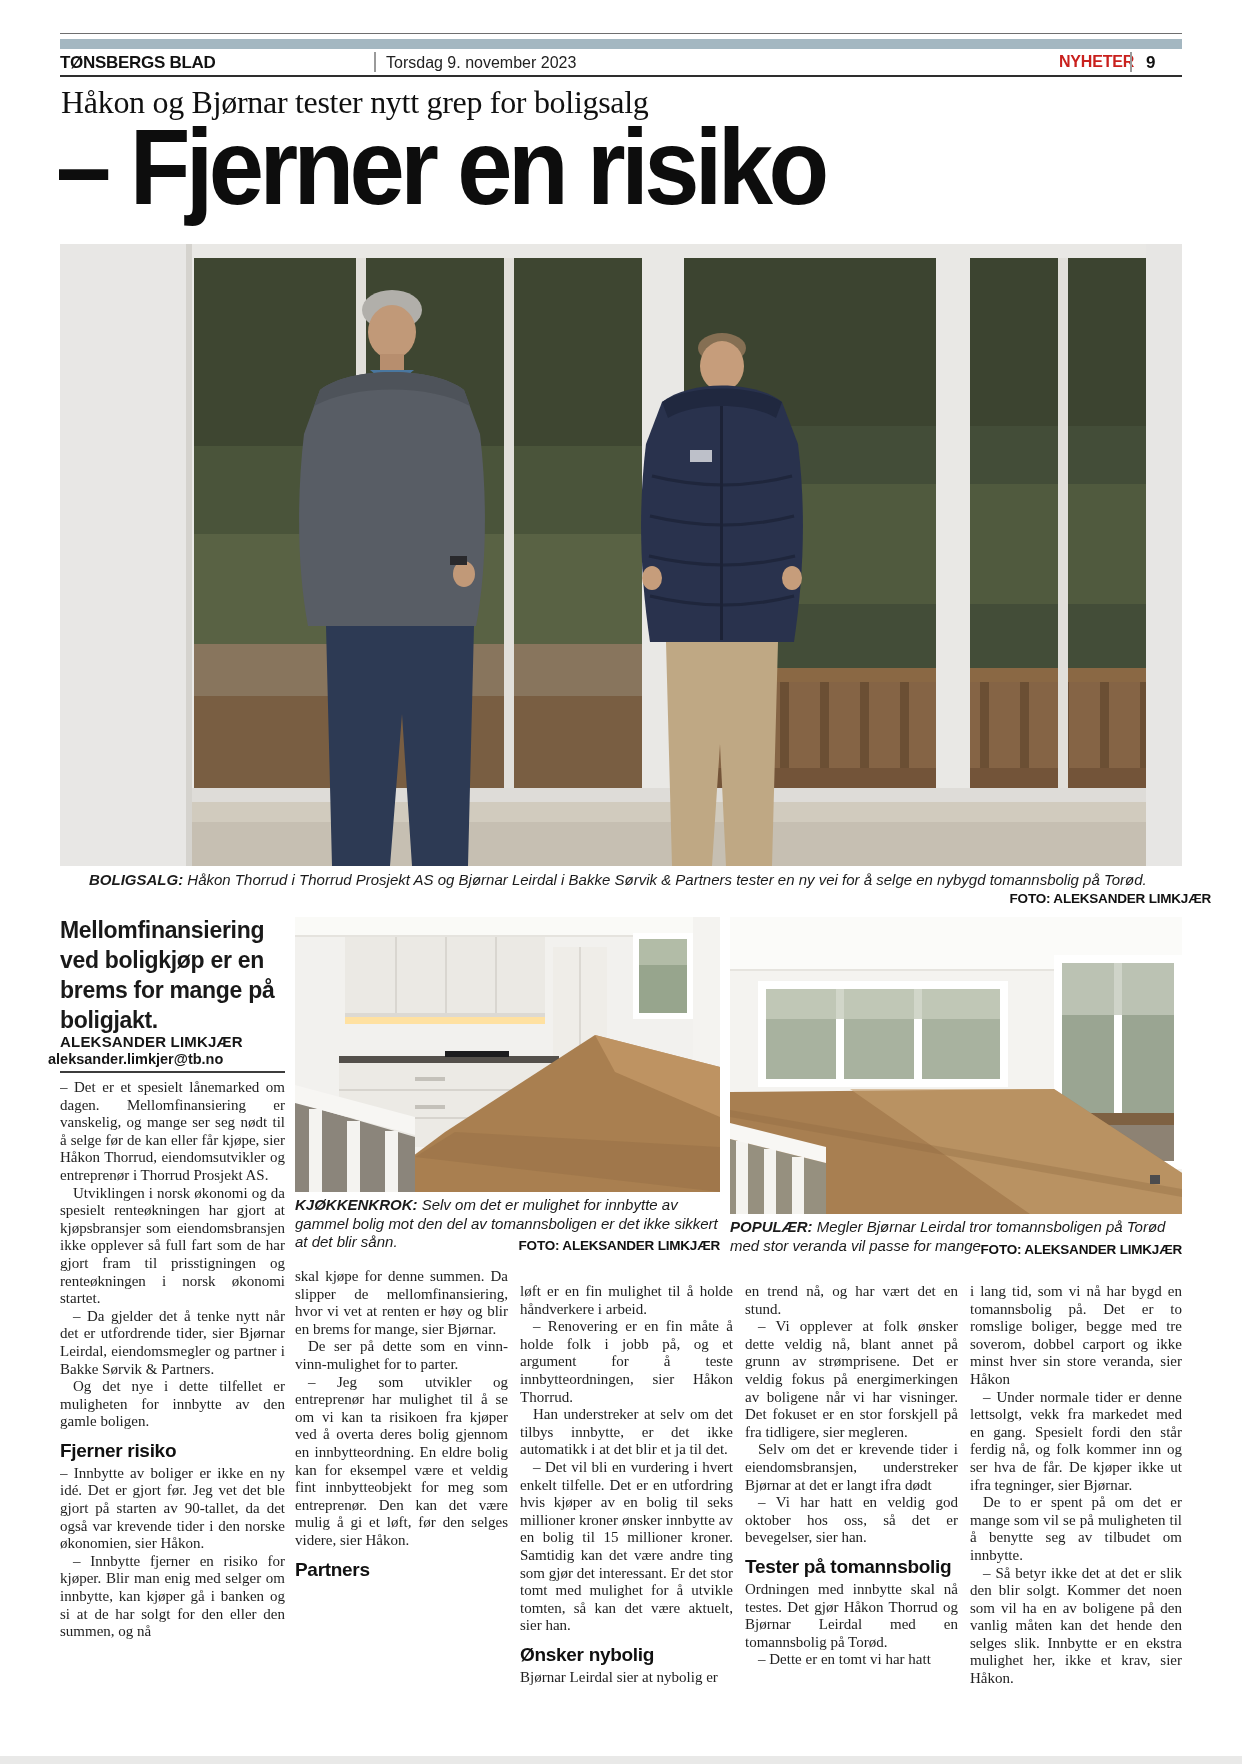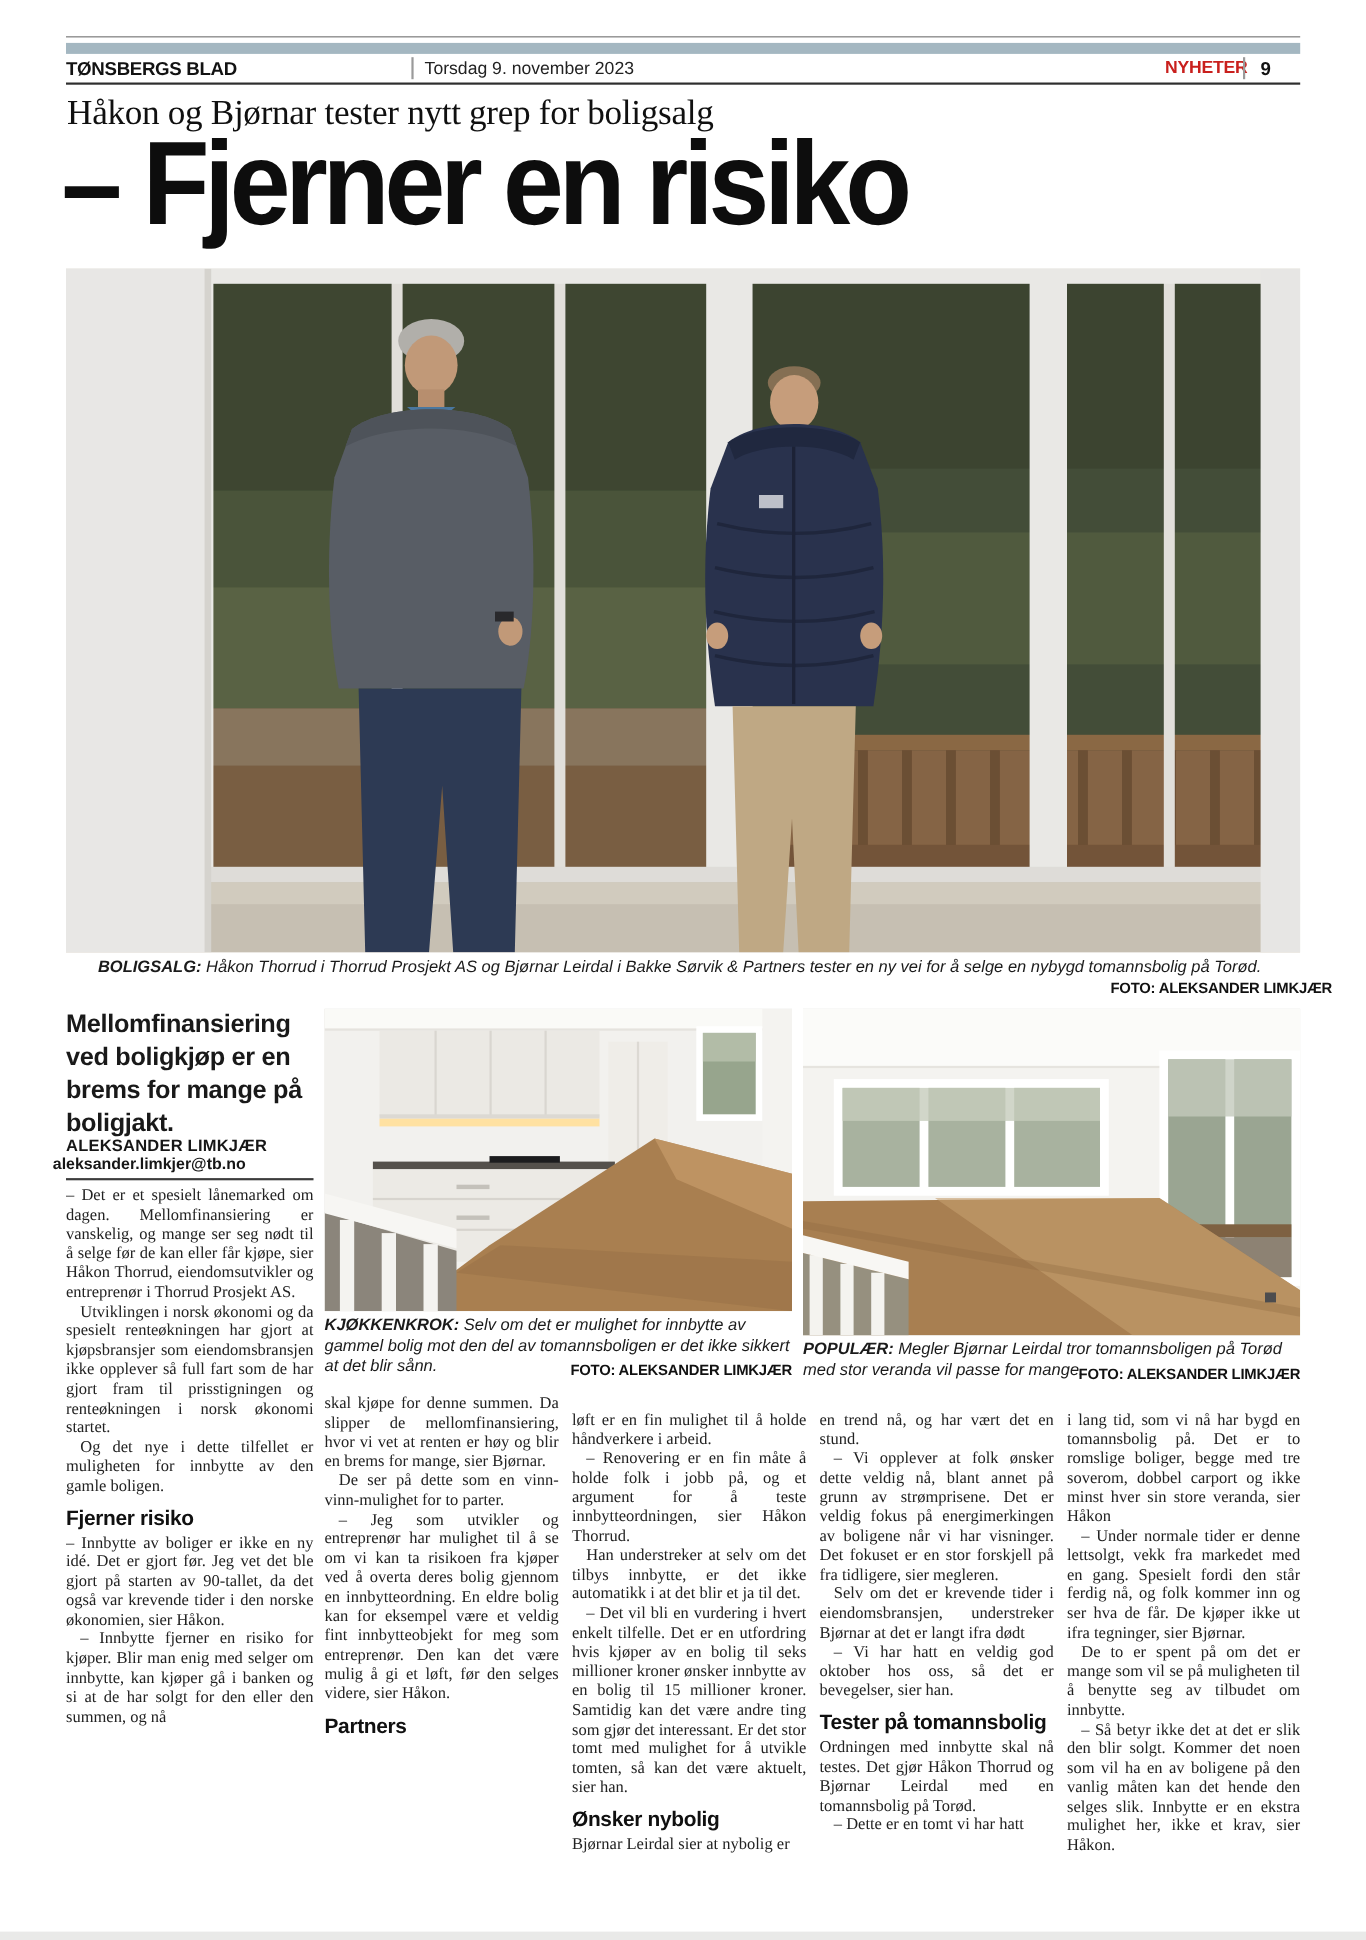--- a/index.html
+++ b/index.html
@@ -242,20 +242,21 @@
   </div>
   <div class="caption caption-living">
     <span class="cap-tag">POPULÆR:</span>
     <span class="cap-text">Megler Bjørnar Leirdal tror tomannsboligen på Torød med stor veranda vil passe for mange.</span>
     <span class="cap-credit">FOTO: ALEKSANDER LIMKJÆR</span>
   </div>
 
   <div class="body-col col1">
       <p>– Det er et spesielt lånemarked om dagen. Mellomfinansiering er vanskelig, og mange ser seg nødt til å selge før de kan eller får kjøpe, sier Håkon Thorrud, eiendomsutvikler og entreprenør i Thorrud Prosjekt AS.</p>
       <p class="ind">Utviklingen i norsk økonomi og da spesielt renteøkningen har gjort at kjøpsbransjer som eiendomsbransjen ikke opplever så full fart som de har gjort fram til prisstigningen og renteøkningen i norsk økonomi startet.</p>
+      <p class="ind">– Da gjelder det å tenke nytt når det er utfordrende tider, sier Bjørnar Leirdal, eiendomsmegler og partner i Bakke Sørvik &amp; Partners.</p>
       <p class="ind">Og det nye i dette tilfellet er muligheten for innbytte av den gamle boligen.</p>
       <h3>Fjerner risiko</h3>
       <p>– Innbytte av boliger er ikke en ny idé. Det er gjort før. Jeg vet det ble gjort på starten av 90-tallet, da det også var krevende tider i den norske økonomien, sier Håkon.</p>
       <p class="ind">– Innbytte fjerner en risiko for kjøper. Blir man enig med selger om innbytte, kan kjøper gå i banken og si at de har solgt for den eller den summen, og nå</p>
     </div>
   <div class="body-col col2">
       <p>skal kjøpe for denne summen. Da slipper de mellomfinansiering, hvor vi vet at renten er høy og blir en brems for mange, sier Bjørnar.</p>
       <p class="ind">De ser på dette som en vinn-vinn-mulighet for to parter.</p>
       <p class="ind">– Jeg som utvikler og entreprenør har mulighet til å se om vi kan ta risikoen fra kjøper ved å overta deres bolig gjennom en innbytteordning. En eldre bolig kan for eksempel være et veldig fint innbytteobjekt for meg som entreprenør. Den kan det være mulig å gi et løft, før den selges videre, sier Håkon.</p>
       <h3>Partners</h3>

